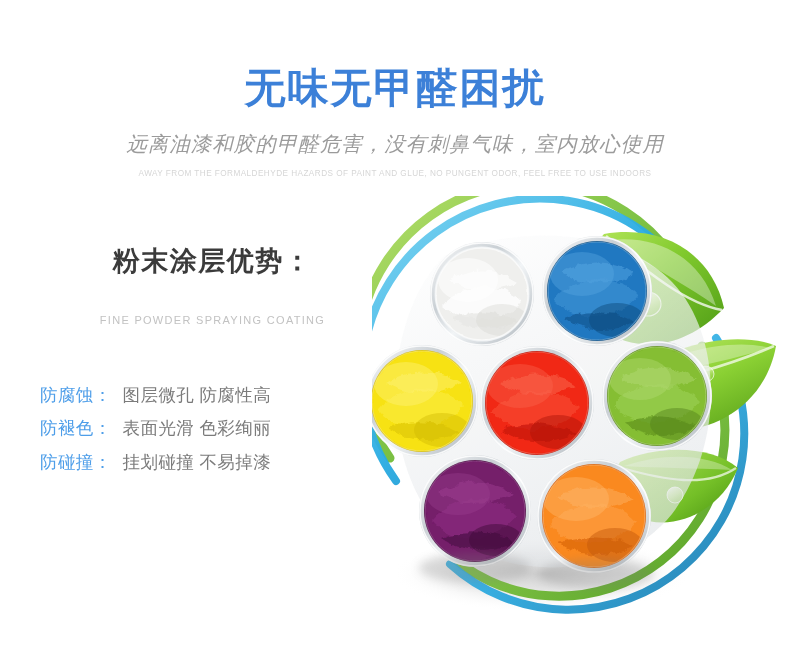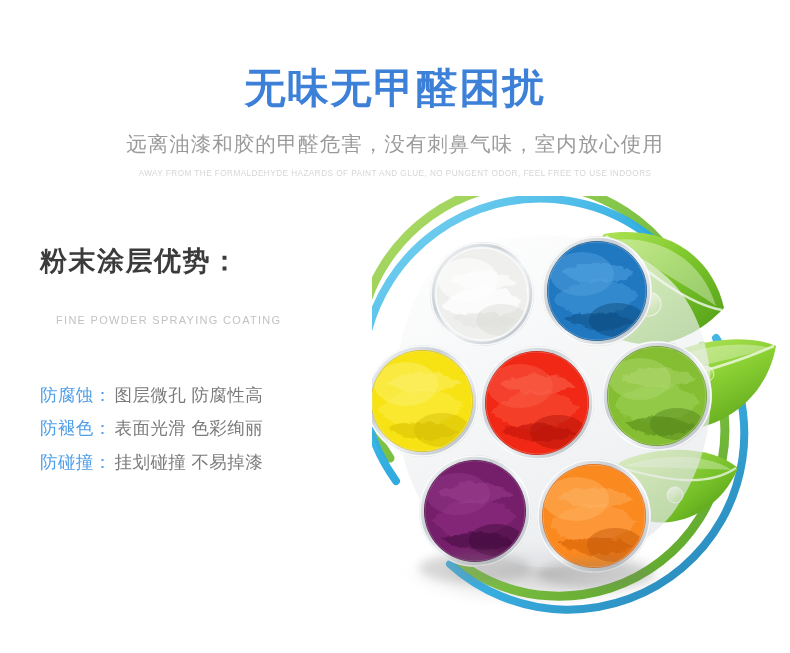--- a/index.html
+++ b/index.html
@@ -35,38 +35,40 @@
     color: #3c80d8;
     line-height: 1.12;
   }
   .subhead {
     margin: 0;
     padding-top: 20px;
     font-size: 20.5px;
     letter-spacing: 1px;
     color: #9b9b9b;
     line-height: 1.2;
+    font-style: italic;
   }
   .subhead-en {
     margin: 0;
     padding-top: 12px;
     font-size: 8.2px;
     letter-spacing: 0.45px;
     color: #d6d6d6;
     line-height: 1.2;
     white-space: nowrap;
     text-align: center;
   }
 
   
   .left-col {
     position: absolute;
     left: 40px;
     top: 245px;
     width: 345px;
+    text-align: center;
   }
   .section-title {
     margin: 0;
     font-size: 27px;
     font-weight: bold;
     color: #3b3b3b;
     letter-spacing: 1.5px;
     line-height: 1.25;
   }
   .section-title-en {
@@ -93,20 +95,21 @@
   }
   .feature-label {
     color: #4e9ee9;
     font-weight: normal;
     letter-spacing: 0.4px;
   }
   .feature-desc {
     color: #7b7b7b;
     letter-spacing: 0.4px;
     padding-left: 3px;
+    margin-left: 8px;
   }
 
   
   .artwork {
     position: absolute;
     left: 372px;
     top: 196px;
     width: 418px;
     height: 420px;
   }

